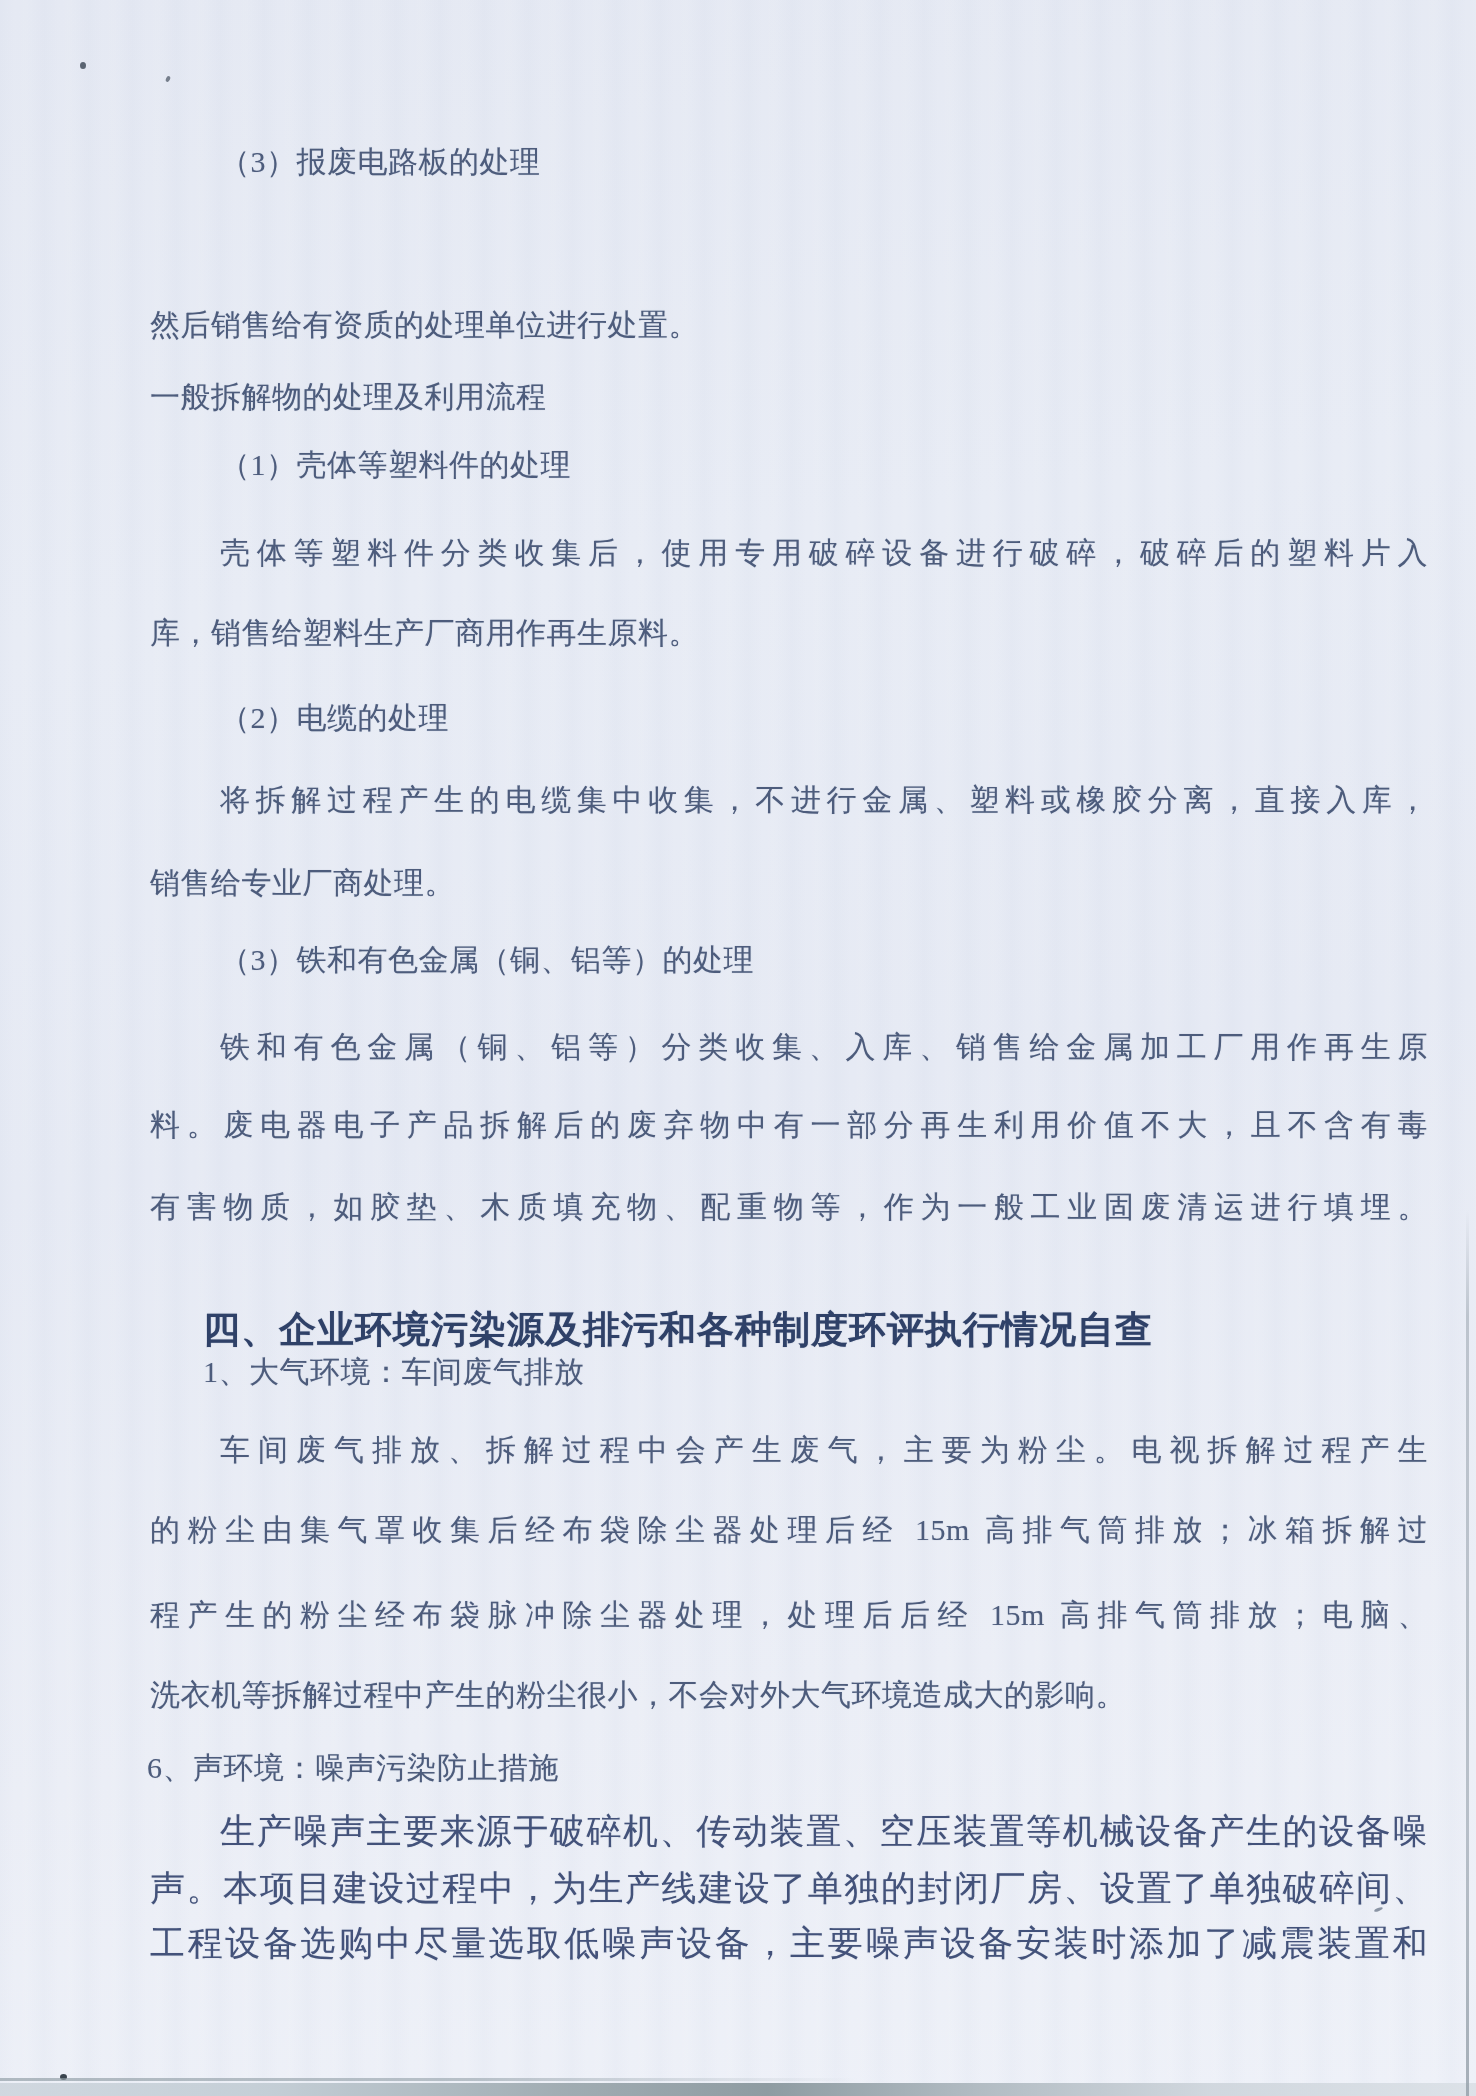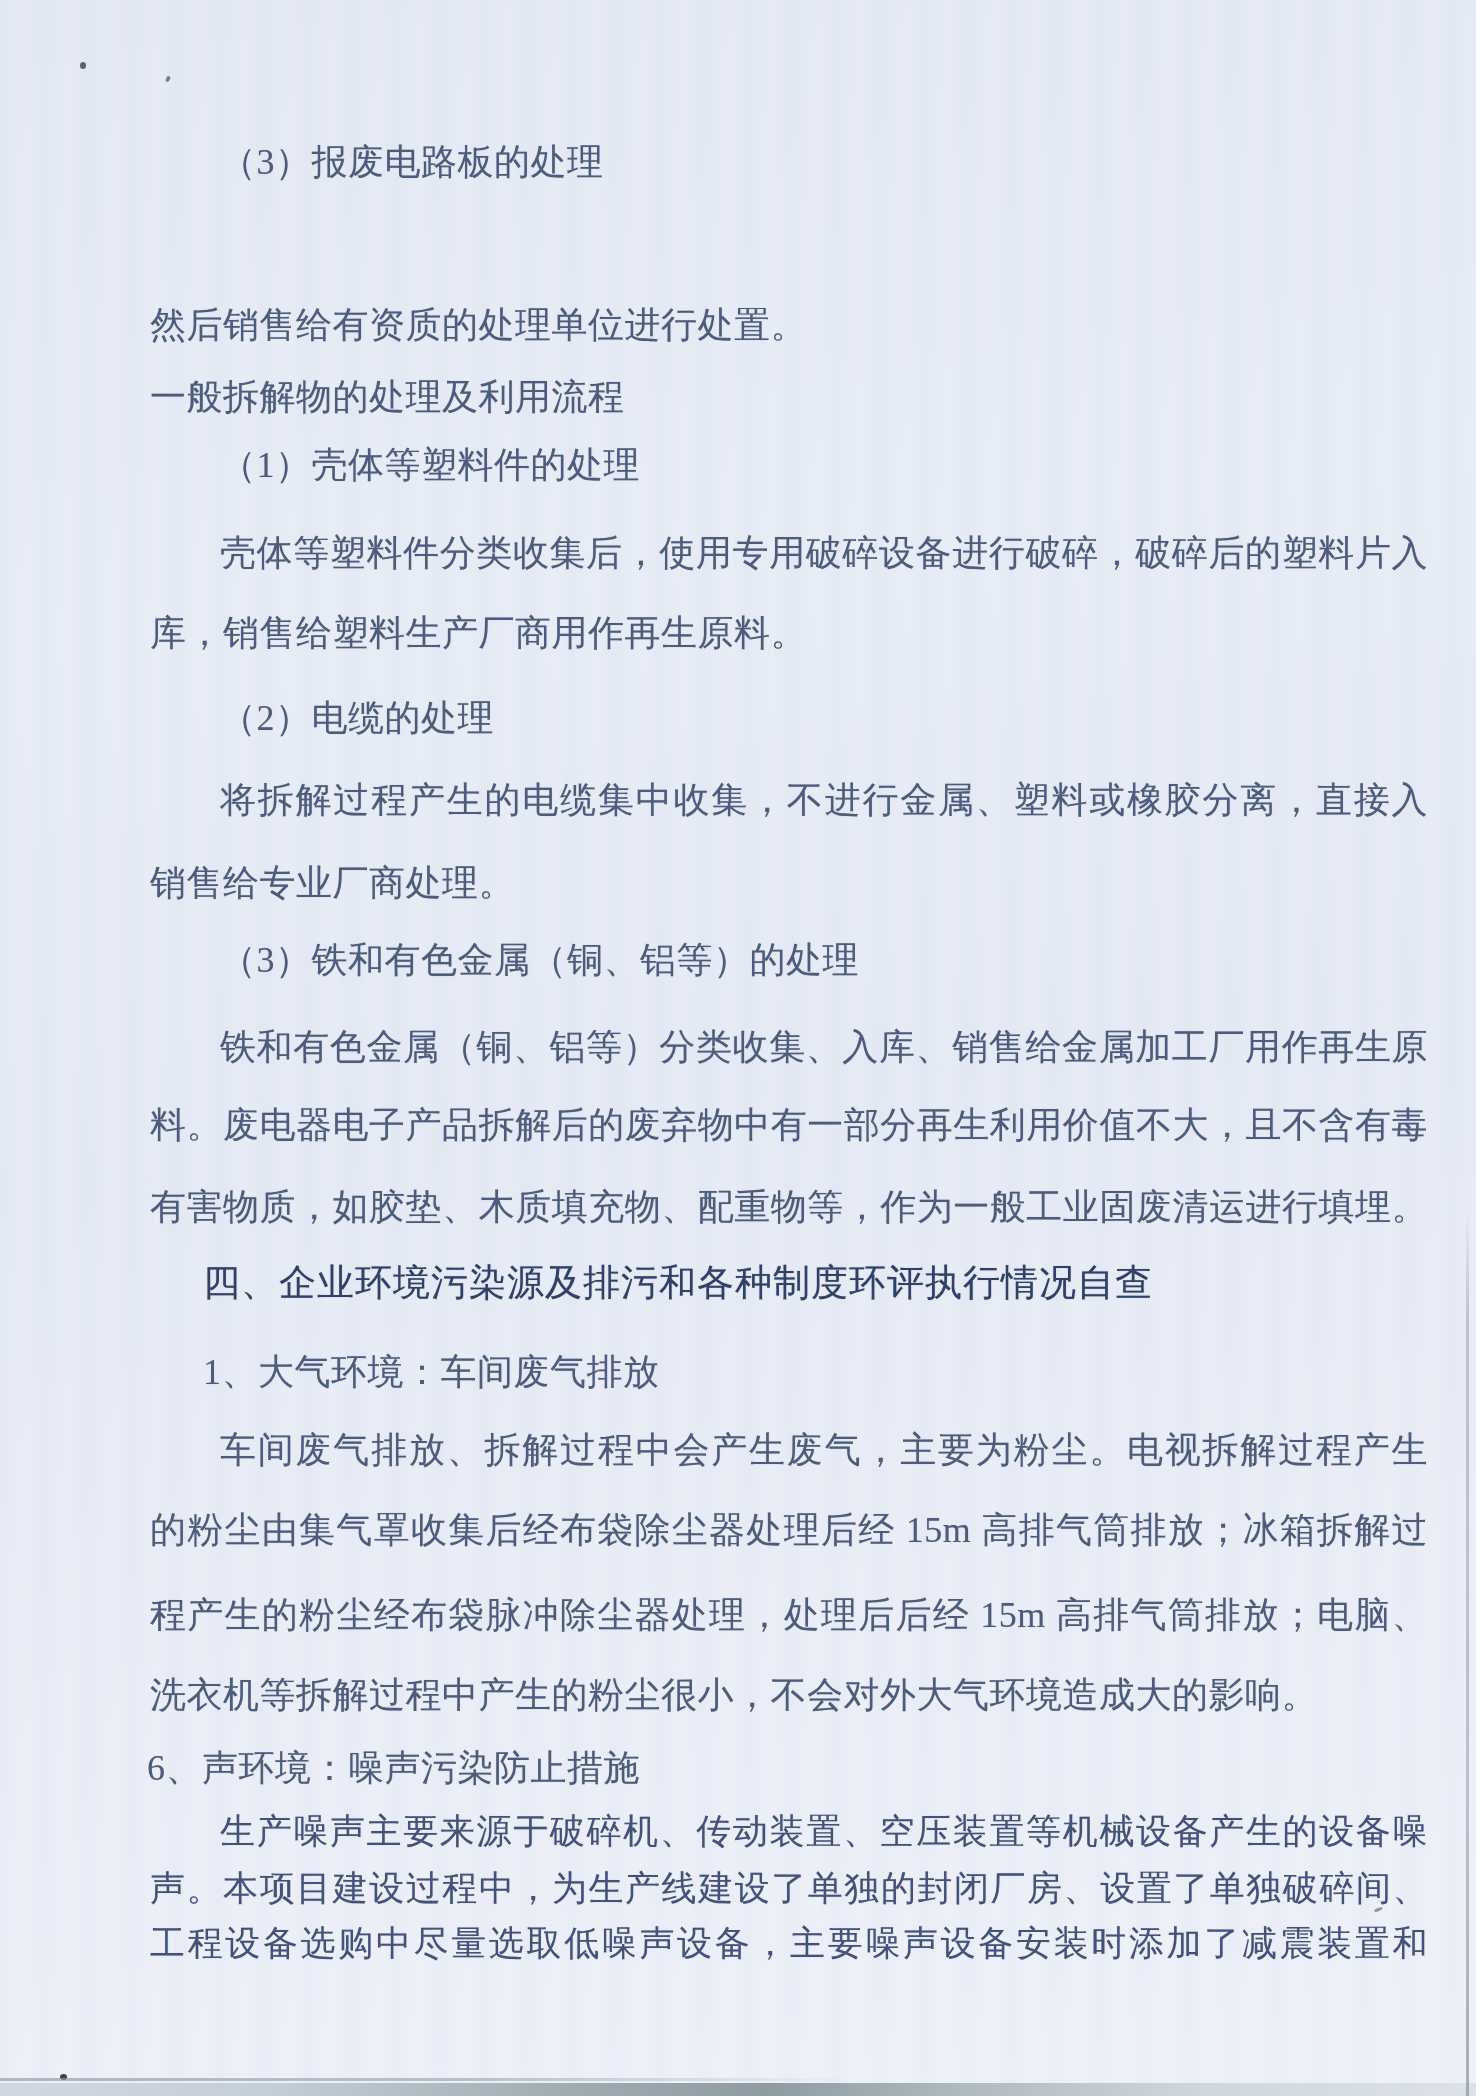--- a/index.html
+++ b/index.html
@@ -15,46 +15,47 @@
   
   #page::before{
     content:"";position:absolute;inset:0;pointer-events:none;
     background:repeating-linear-gradient(90deg,
       rgba(120,140,180,0.03) 0px,rgba(120,140,180,0.00) 14px,
       rgba(255,255,255,0.04) 26px,rgba(120,140,180,0.03) 44px);
   }
   .line{
     position:absolute;
     color:#4d5c7c;
-    font-size:36px;
+    font-size:30px;
     line-height:50px;
     height:52px;
     letter-spacing:0.5px;
     text-shadow:0 0 1px rgba(90,105,140,0.35);
     white-space:nowrap;
   }
   .m   {left:150px;}
   .m2  {left:147px;}
   .ind {left:220px;}
   .mid {left:203px;}
   .full{
     white-space:normal;
     overflow:hidden;
     text-align:justify;
     text-align-last:justify;
     text-justify:inter-character;
   }
   .m.full,.m2.full{width:1278px;}
   .ind.full{width:1208px;}
   .heading{
-    font-weight:normal;
+    font-weight:bold;
     color:#2f4168;
     font-size:37px;
     letter-spacing:1px;
     text-shadow:0 0 1px rgba(47,65,104,0.45);
+    margin-top:47px;
   }
   .dark{color:#43527a;font-size:35px;margin-top:7px;}
   
   .speck{position:absolute;background:#5a6472;border-radius:50%;}
   .bottom-band{
     position:absolute;left:0;bottom:0;width:100%;height:13px;
     background:linear-gradient(90deg,
       #ccd4dc 0%,#bec9d1 18%,#94a1a7 38%,#7e8d93 52%,
       #a7b2b9 66%,#ccd3da 82%,#d9dfe5 100%);
     opacity:.85;

